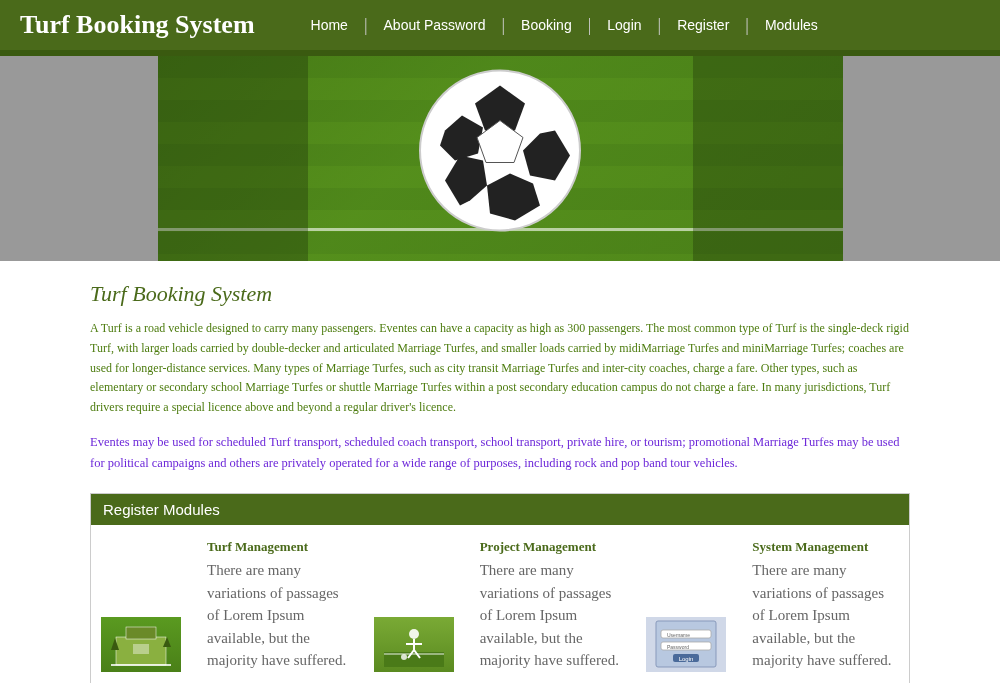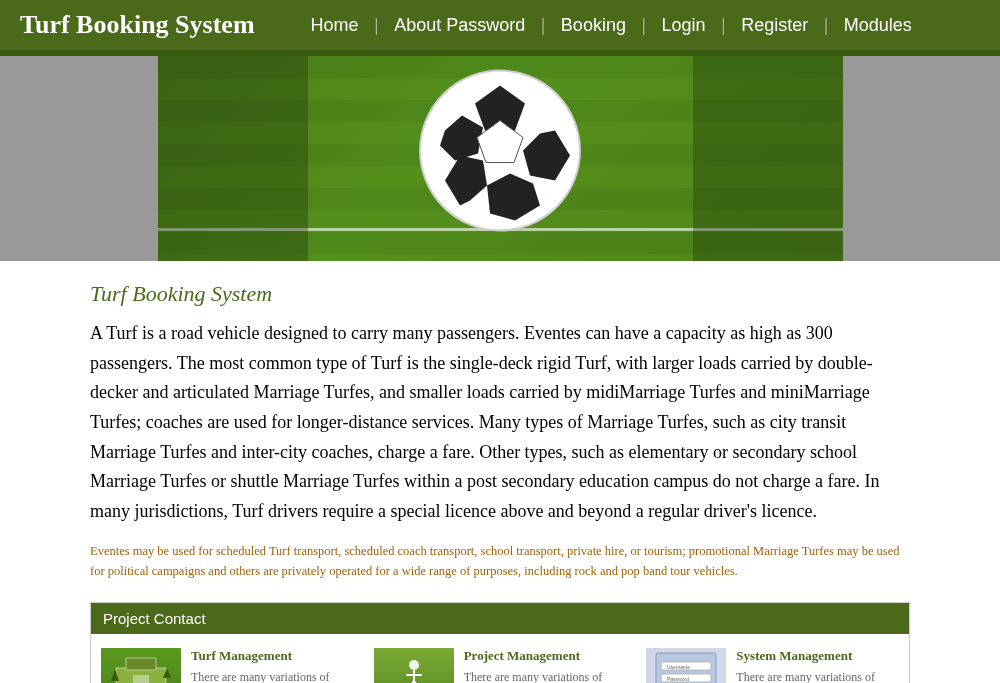--- a/index.html
+++ b/index.html
@@ -28,21 +28,21 @@
       padding-bottom: 10px;
     }
     #nav {
       display: flex;
       align-items: center;
       flex: 1;
       padding-bottom: 10px;
     }
     .nav-item {
       color: #fff;
-      font-size: 18px;
+      font-size: 14px;
       padding: 0 16px;
       cursor: pointer;
       text-decoration: none;
       font-family: Arial, sans-serif;
     }
     .nav-separator {
       color: #ccc;
       font-size: 18px;
       line-height: 1;
     }
@@ -90,29 +90,29 @@
     }
     #page-heading {
       font-family: Georgia, serif;
       font-size: 22px;
       color: #4a6a1a;
       margin-bottom: 12px;
       font-weight: normal;
       font-style: italic;
     }
     #intro-text {
-      font-size: 18px;
+      font-size: 12px;
       line-height: 1.65;
-      color: #000000;
+      color: #4d7c0f;
       margin-bottom: 14px;
     }
     #second-text {
       font-size: 12.5px;
       line-height: 1.65;
-      color: #a16207;
+      color: #6d28d9;
       margin-bottom: 20px;
     }
 
     
     #modules-section {
       border: 1px solid #ccc;
       margin-bottom: 20px;
     }
     #modules-header {
       background: #4a6a1a;
@@ -123,22 +123,22 @@
     }
     #modules-body {
       display: flex;
       padding: 14px 10px;
       gap: 20px;
       background: #fff;
     }
     .module-item {
       display: flex;
       flex: 1;
-      gap: 10px;
-      align-items: flex-start;
+      gap: 26px;
+      align-items: flex-end;
     }
     .module-thumb {
       width: 80px;
       height: 55px;
       flex-shrink: 0;
       overflow: hidden;
       background: #888;
     }
     .module-thumb-turf {
       background: linear-gradient(180deg, #5a9a20 0%, #4a8018 100%);
@@ -166,21 +166,21 @@
       justify-content: center;
       gap: 3px;
     }
     .module-content-title {
       font-size: 13px;
       font-weight: bold;
       color: #4a6a1a;
       margin-bottom: 4px;
     }
     .module-content-text {
-      font-size: 12px;
+      font-size: 15px;
       color: #666;
       line-height: 1.5;
     }
     #page-outer {
       background: #c0c0c0;
       min-height: 683px;
     }
   </style>
 </head>
 <body>
@@ -239,21 +239,21 @@
 
     <div id="content-area">
 
       <h1 id="page-heading">Turf Booking System</h1>
 
       <p id="intro-text">A Turf is a road vehicle designed to carry many passengers. Eventes can have a capacity as high as 300 passengers. The most common type of Turf is the single-deck rigid Turf, with larger loads carried by double-decker and articulated Marriage Turfes, and smaller loads carried by midiMarriage Turfes and miniMarriage Turfes; coaches are used for longer-distance services. Many types of Marriage Turfes, such as city transit Marriage Turfes and inter-city coaches, charge a fare. Other types, such as elementary or secondary school Marriage Turfes or shuttle Marriage Turfes within a post secondary education campus do not charge a fare. In many jurisdictions, Turf drivers require a special licence above and beyond a regular driver's licence.</p>
 
       <p id="second-text">Eventes may be used for scheduled Turf transport, scheduled coach transport, school transport, private hire, or tourism; promotional Marriage Turfes may be used for political campaigns and others are privately operated for a wide range of purposes, including rock and pop band tour vehicles.</p>
 
       <div id="modules-section">
-        <div id="modules-header">Project Contact</div>
+        <div id="modules-header">Register Modules</div>
         <div id="modules-body">
 
           <div class="module-item">
             <div class="module-thumb">
               <div class="module-thumb-turf">
 
                 <svg width="60" height="45" viewBox="0 0 60 45" xmlns="http://www.w3.org/2000/svg">
                   <rect x="5" y="15" width="50" height="28" fill="#8ab040" stroke="#fff" stroke-width="0.5"></rect>
                   <rect x="15" y="5" width="30" height="12" fill="#6a8a28" stroke="#fff" stroke-width="0.5"></rect>
                   <rect x="22" y="22" width="16" height="10" fill="#fff" opacity="0.4"></rect>

